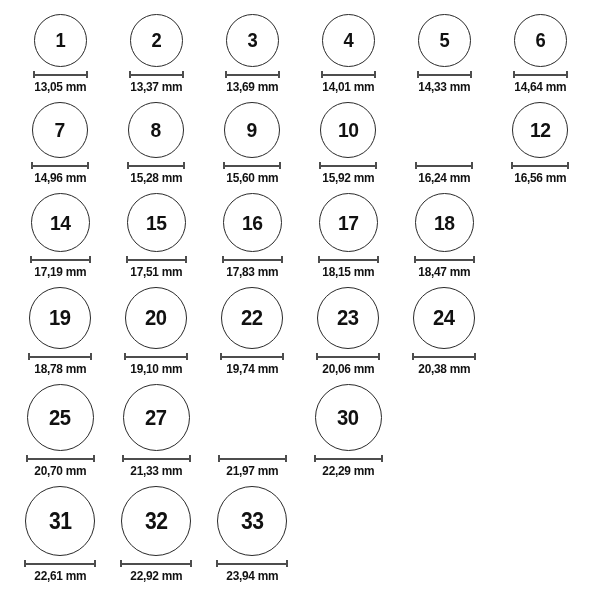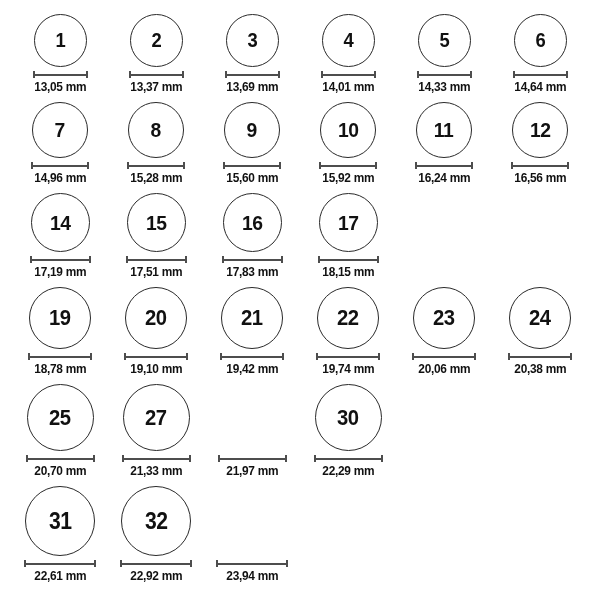--- a/index.html
+++ b/index.html
@@ -150,23 +150,20 @@
       <div class="label">15,60 mm</div>
     </div>
     <div class="cell">
       <div class="circle">
           <span class="num">10</span>
         </div>
       <div class="ruler"></div>
       <div class="label">15,92 mm</div>
     </div>
     <div class="cell">
-      <div class="circle">
-          <span class="num">11</span>
-        </div>
       <div class="ruler"></div>
       <div class="label">16,24 mm</div>
     </div>
     <div class="cell">
       <div class="circle">
           <span class="num">12</span>
         </div>
       <div class="ruler"></div>
       <div class="label">16,56 mm</div>
     </div>
@@ -194,46 +191,46 @@
       <div class="ruler"></div>
       <div class="label">17,83 mm</div>
     </div>
     <div class="cell">
       <div class="circle">
           <span class="num">17</span>
         </div>
       <div class="ruler"></div>
       <div class="label">18,15 mm</div>
     </div>
+    <div class="cell">
+      <div class="circle">
+          <span class="num">18</span>
+        </div>
+      <div class="ruler"></div>
+      <div class="label">18,47 mm</div>
+    </div>
   </div>
 
   <div class="row r4">
     <div class="cell">
       <div class="circle">
           <span class="num">19</span>
         </div>
       <div class="ruler"></div>
       <div class="label">18,78 mm</div>
     </div>
     <div class="cell">
       <div class="circle">
           <span class="num">20</span>
         </div>
       <div class="ruler"></div>
       <div class="label">19,10 mm</div>
     </div>
     <div class="cell">
       <div class="circle">
-          <span class="num">21</span>
-        </div>
-      <div class="ruler"></div>
-      <div class="label">19,42 mm</div>
-    </div>
-    <div class="cell">
-      <div class="circle">
           <span class="num">22</span>
         </div>
       <div class="ruler"></div>
       <div class="label">19,74 mm</div>
     </div>
     <div class="cell">
       <div class="circle">
           <span class="num">23</span>
         </div>
       <div class="ruler"></div>
@@ -285,18 +282,21 @@
       <div class="label">22,61 mm</div>
     </div>
     <div class="cell">
       <div class="circle">
           <span class="num">32</span>
         </div>
       <div class="ruler"></div>
       <div class="label">22,92 mm</div>
     </div>
     <div class="cell">
+      <div class="circle">
+          <span class="num">33</span>
+        </div>
       <div class="ruler"></div>
       <div class="label">23,94 mm</div>
     </div>
   </div>
 
 </div>
 
 </body></html>

